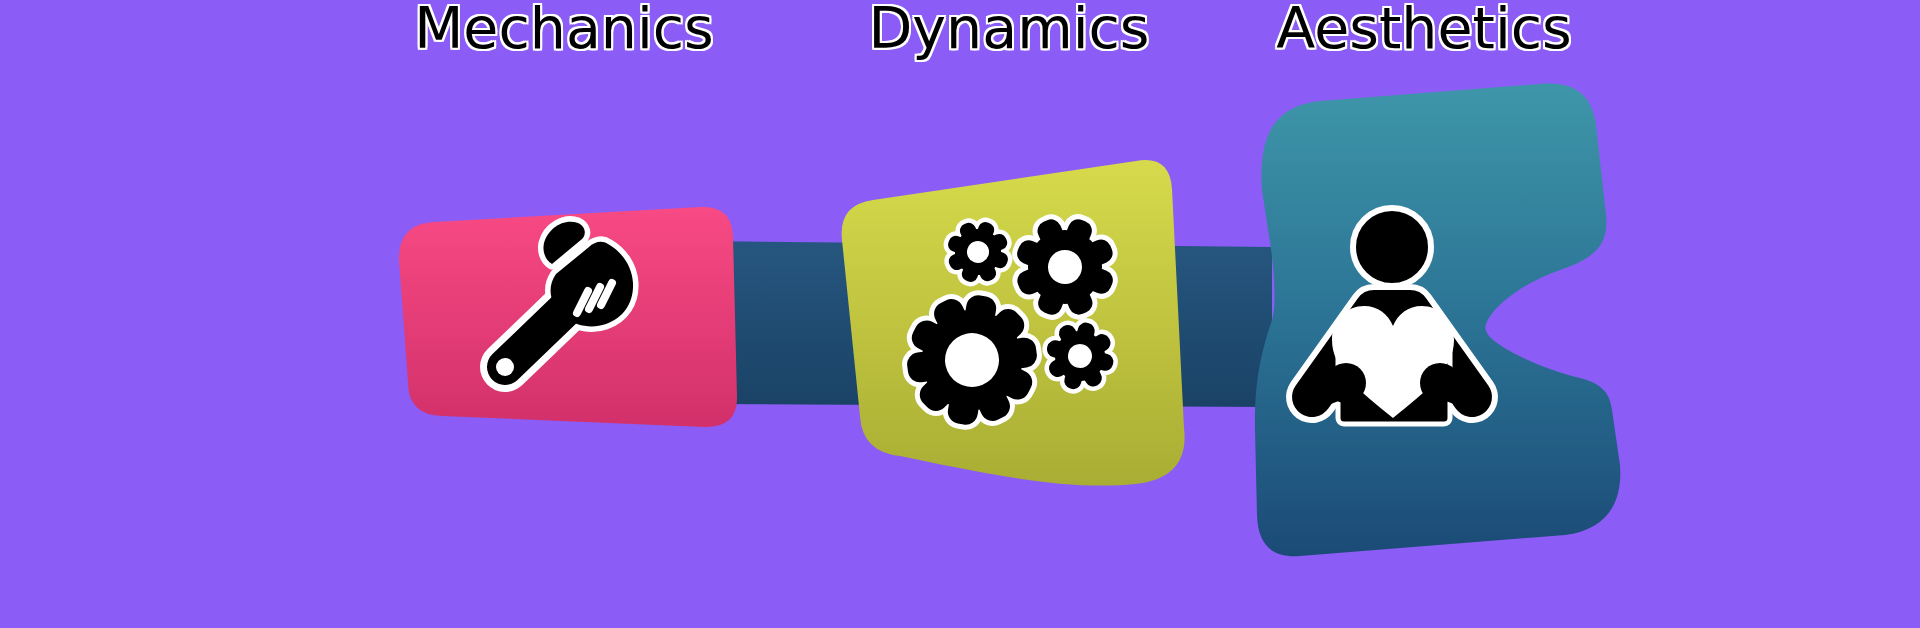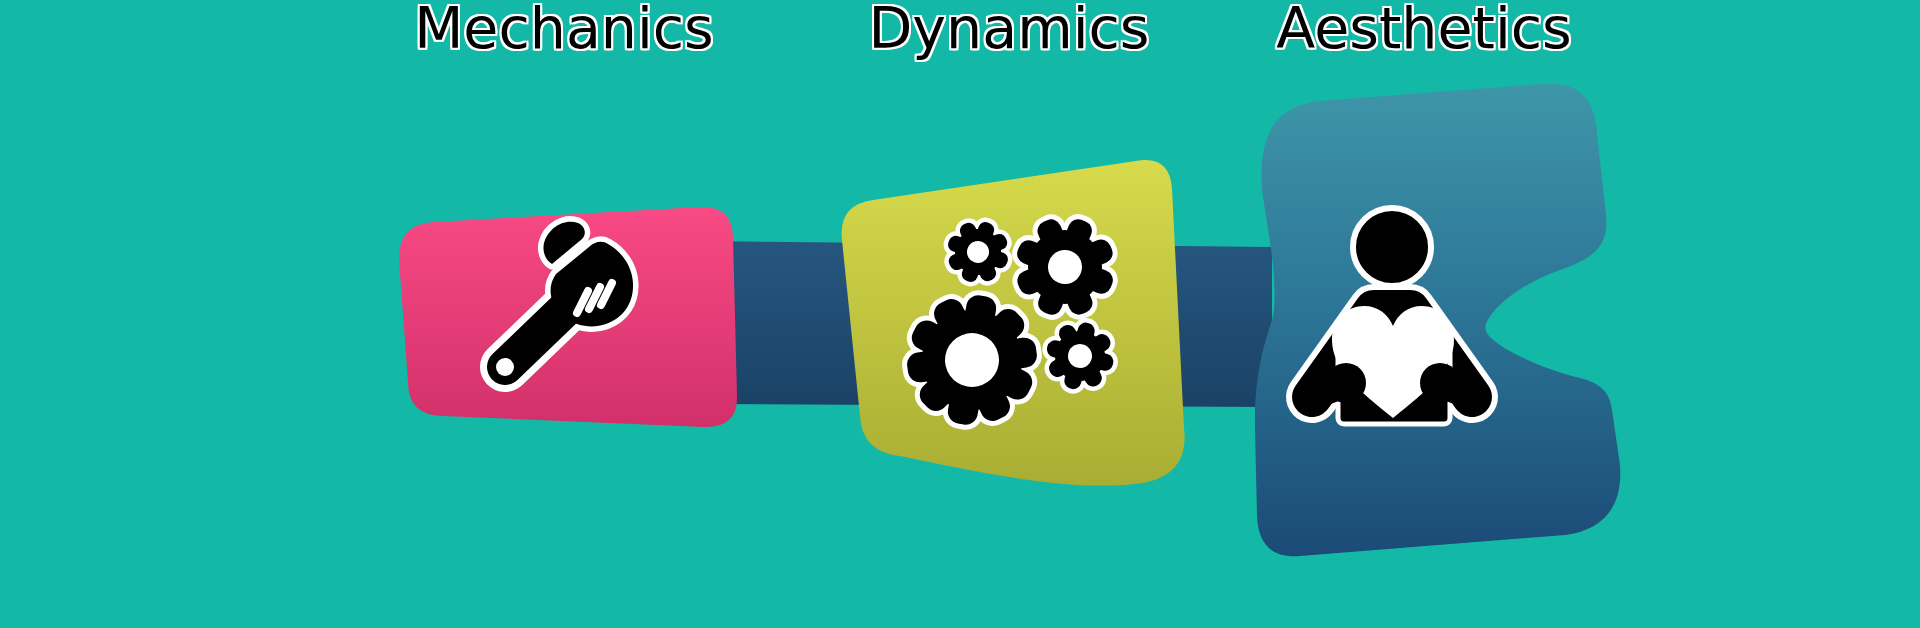--- a/index.html
+++ b/index.html
@@ -1,16 +1,16 @@
 <!DOCTYPE html>
 <html><head>
 <meta charset="utf-8">
 <style>
   html,body{margin:0;padding:0;background:#000;}
-  #canvas{position:relative;width:1920px;height:628px;background:#14b8a6;overflow:hidden;
+  #canvas{position:relative;width:1920px;height:628px;background:#8b5cf6;overflow:hidden;
           font-family:"DejaVu Sans","Liberation Sans",sans-serif;}
   #art{position:absolute;left:0;top:0;}
   .title{
     position:absolute;
     font-size:57px;
     line-height:60px;
     color:#000;
     text-align:center;
     white-space:nowrap;
     text-shadow:

